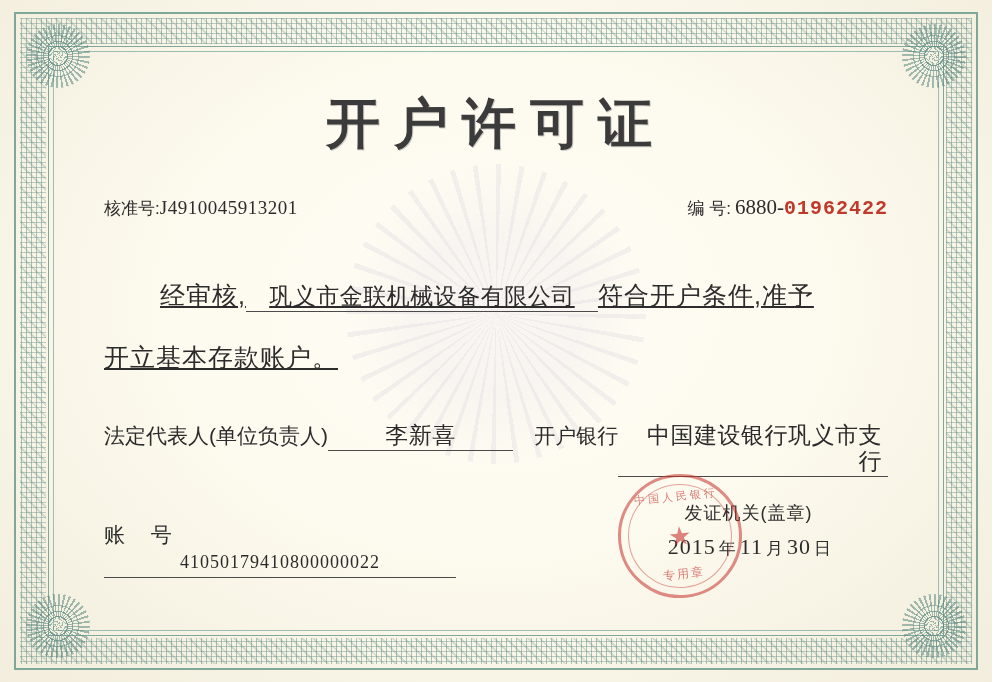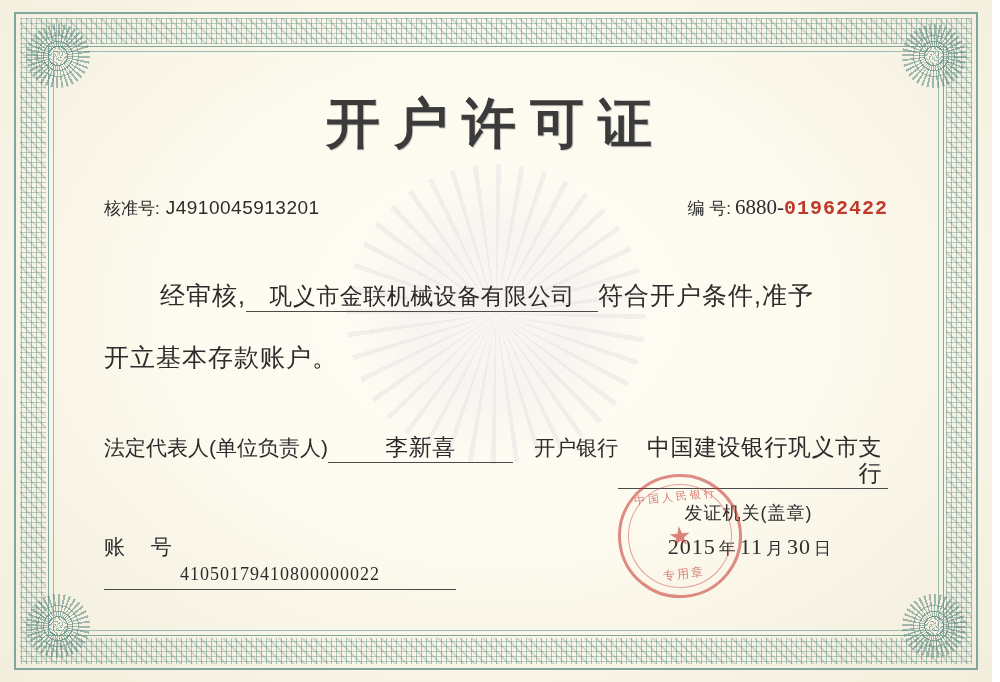--- a/index.html
+++ b/index.html
@@ -124,23 +124,22 @@
   .row-codes {
     display: flex;
     justify-content: space-between;
     align-items: baseline;
     margin: 34px 44px 0 44px;
     font-size: 17px;
   }
   .code-left { white-space: nowrap; }
   .code-left .label { font-size: 17px; }
   .code-left .value {
-    font-family: Liberation Sans, sans-serif;
+    font-family: Liberation Serif, serif;
     font-size: 19px;
-    margin-left: 6px;
     letter-spacing: 0.5px;
   }
   .code-right { white-space: nowrap; }
   .code-right .label { font-size: 17px; }
   .code-right .prefix {
     font-family: "Liberation Serif", serif;
     font-size: 21px;
     margin-left: 4px;
   }
   .code-right .serial {
@@ -149,37 +148,38 @@
     font-weight: bold;
     color: #c0392b;
     letter-spacing: 1px;
   }
 
   .body-block {
     margin: 44px 44px 0 44px;
     font-size: 25px;
     line-height: 62px;
     letter-spacing: 1px;
+    text-decoration: underline;
   }
   .body-line { display: flex; align-items: baseline; }
   .indent { display: inline-block; width: 56px; }
 
   .fill {
     display: inline-block;
     border-bottom: 1.5px solid #4a4a4a;
     text-align: center;
     font-size: 23px;
     font-family: "Liberation Sans", sans-serif;
     letter-spacing: 0.5px;
     padding: 0 6px 2px 6px;
     line-height: 26px;
     color: #2b2b2b;
   }
   .fill.company { width: 340px; }
-  .fill.rep { width: 180px; margin-top: 12px; }
+  .fill.rep { width: 180px; }
   .fill.bank { width: 268px; text-align: right; }
   .fill.account {
     width: 340px;
     text-align: center;
     font-family: "Liberation Serif", serif;
     font-size: 18px;
     letter-spacing: 1px;
   }
 
   .row-mid {

